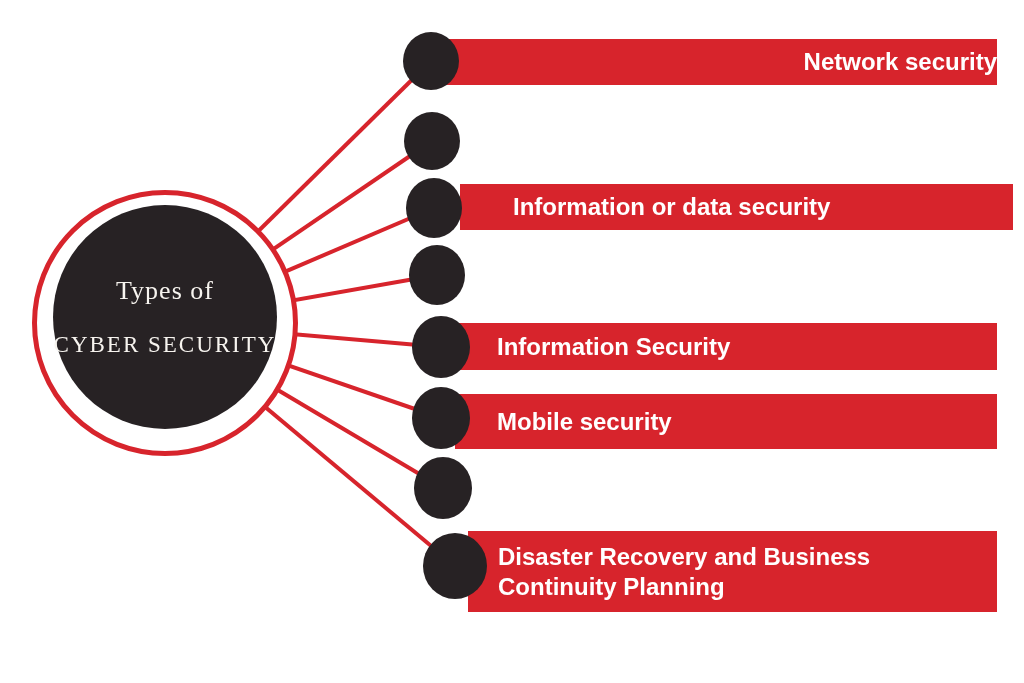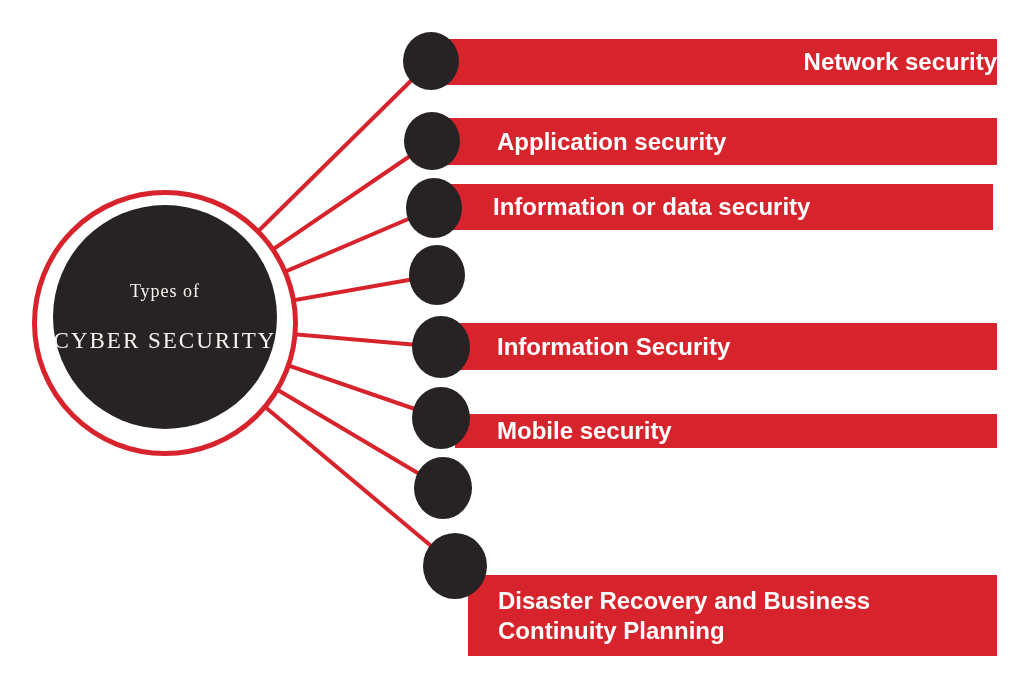--- a/index.html
+++ b/index.html
@@ -52,21 +52,21 @@
     display: flex;
     flex-direction: column;
     align-items: center;
     justify-content: center;
     gap: 26px;
     transform: translateY(-6px);
   }
   .center-inner .t1 {
     font-family: "Liberation Serif", serif;
     color: var(--title-text);
-    font-size: 18px;
+    font-size: 26px;
     letter-spacing: 1px;
   }
   .center-inner .t2 {
     font-family: "Liberation Serif", serif;
     color: var(--title-text);
     font-size: 23px;
     letter-spacing: 2px;
   }
 
   
@@ -88,26 +88,26 @@
   .bullet {
     position: absolute;
     background: var(--dark);
     border-radius: 50%;
     z-index: 3;
   }
 
   
   .bar.r1 { left: 440px; top:  39px; width: 557px; height: 46px; padding-left: 57px; justify-content: flex-end; }
   .bar.r2 { left: 442px; top: 118px; width: 555px; height: 47px; padding-left: 55px; }
-  .bar.r3 { left: 440px; top: 184px; width: 553px; height: 46px; padding-left: 53px; }
+  .bar.r3 { left: 460px; top: 184px; width: 553px; height: 46px; padding-left: 53px; }
   .bar.r4 { left: 447px; top: 252px; width: 550px; height: 46px; padding-left: 50px; }
   .bar.r5 { left: 452px; top: 323px; width: 545px; height: 47px; padding-left: 45px; }
-  .bar.r6 { left: 455px; top: 414px; width: 542px; height: 34px; padding-left: 42px; }
+  .bar.r6 { left: 455px; top: 394px; width: 542px; height: 55px; padding-left: 42px; }
   .bar.r7 { left: 458px; top: 465px; width: 539px; height: 46px; padding-left: 39px; }
-  .bar.r8 { left: 468px; top: 531px; width: 529px; height: 81px; padding-left: 30px; margin-top: 44px; }
+  .bar.r8 { left: 468px; top: 531px; width: 529px; height: 81px; padding-left: 30px; }
 
   .bullet.b1 { left: 403px; top:  32px; width: 56px; height: 58px; }
   .bullet.b2 { left: 404px; top: 112px; width: 56px; height: 58px; }
   .bullet.b3 { left: 406px; top: 178px; width: 56px; height: 60px; }
   .bullet.b4 { left: 409px; top: 245px; width: 56px; height: 60px; }
   .bullet.b5 { left: 412px; top: 316px; width: 58px; height: 62px; }
   .bullet.b6 { left: 412px; top: 387px; width: 58px; height: 62px; }
   .bullet.b7 { left: 414px; top: 457px; width: 58px; height: 62px; }
   .bullet.b8 { left: 423px; top: 533px; width: 64px; height: 66px; }
 </style>
@@ -138,23 +138,20 @@
   <div class="bullet b3"></div>
   <div class="bullet b4"></div>
   <div class="bullet b5"></div>
   <div class="bullet b6"></div>
   <div class="bullet b7"></div>
   <div class="bullet b8"></div>
 
   <div class="bar r1">
     <span class="bar-label">Network security</span>
   </div>
-  <div class="bar r2">
-    <span class="bar-label">Application security</span>
-  </div>
   <div class="bar r3">
     <span class="bar-label">Information or data security</span>
   </div>
   <div class="bar r5">
     <span class="bar-label">Information Security</span>
   </div>
   <div class="bar r6">
     <span class="bar-label">Mobile security</span>
   </div>
   <div class="bar r8">

